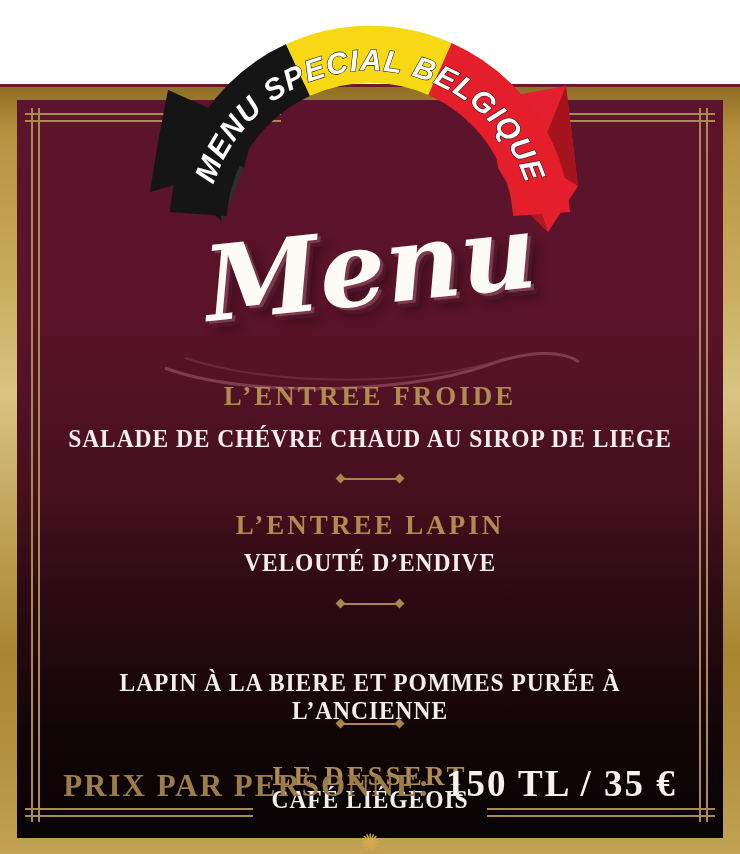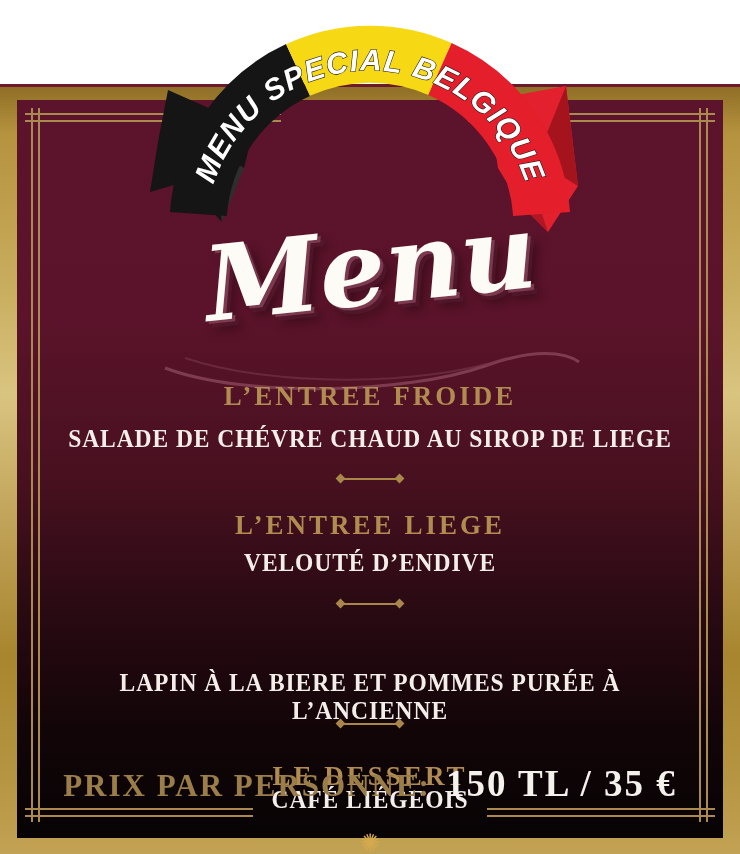--- a/index.html
+++ b/index.html
@@ -79,21 +79,21 @@
 
     <div class="course course-title c1t">L’ENTREE FROIDE</div>
     <div class="course course-dish  c1d">SALADE DE CHÉVRE CHAUD AU SIROP DE LIEGE</div>
 
     <div class="divider dv1">
       <span class="dia"></span>
       <span class="bar"></span>
       <span class="dia"></span>
     </div>
 
-    <div class="course course-title c2t">L’ENTREE LIEGE</div>
+    <div class="course course-title c2t">L’ENTREE LAPIN</div>
     <div class="course course-dish  c2d">VELOUTÉ D’ENDIVE</div>
 
     <div class="divider dv2">
       <span class="dia"></span>
       <span class="bar"></span>
       <span class="dia"></span>
     </div>
 
     <div class="course course-dish  c3d">LAPIN À LA BIERE ET POMMES PURÉE À L’ANCIENNE</div>
 

